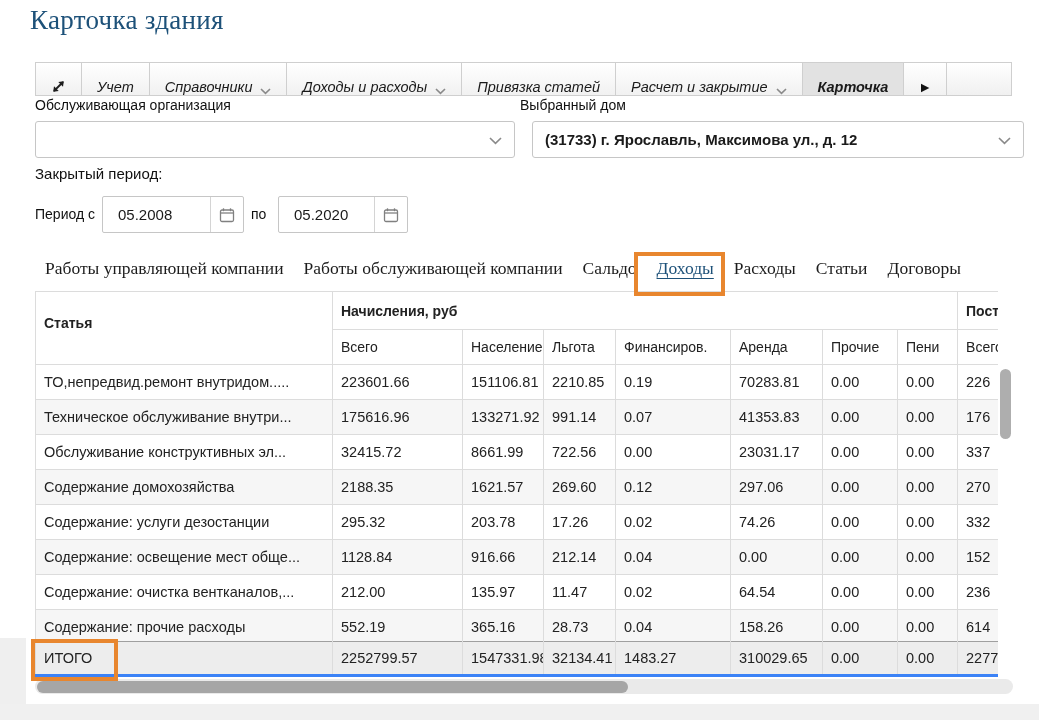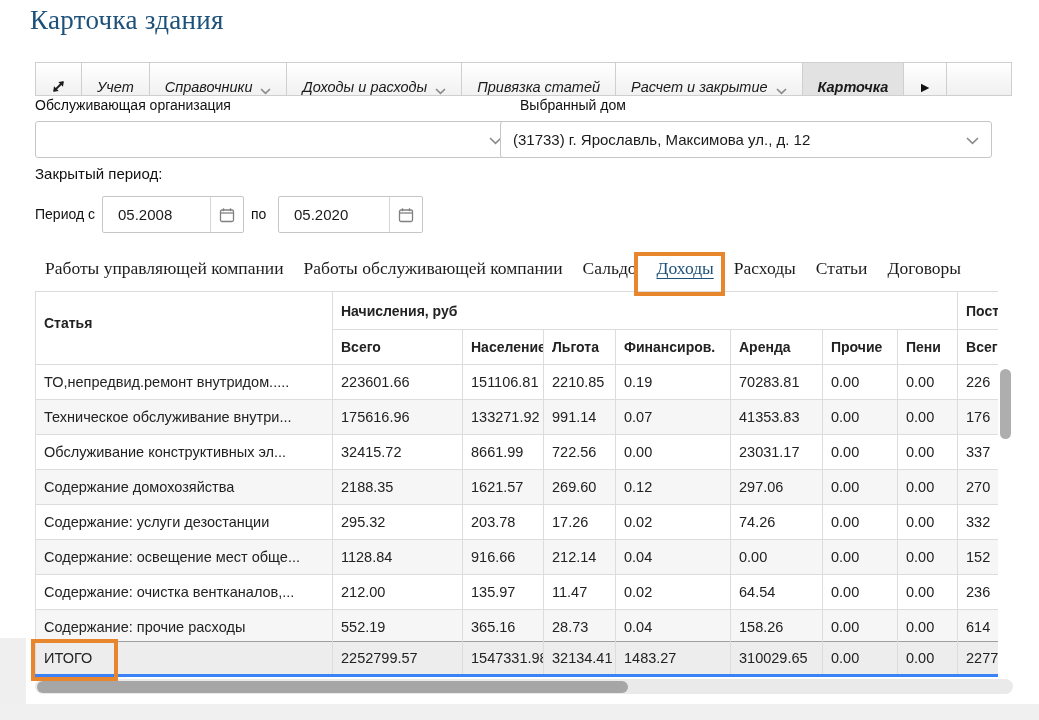--- a/index.html
+++ b/index.html
@@ -32,36 +32,36 @@
   
   .fld-label { position:absolute; top:97px; font-size:14px; color:#101010; }
   .fld-label.org { left:35px; }
   .fld-label.house { left:520px; }
   .combo {
     position:absolute; top:121px; height:37px; background:#fff;
     border:1px solid #c6c6c6; border-radius:3px;
     display:flex; align-items:center; cursor:pointer;
   }
   .combo.org { left:35px; width:480px; }
-  .combo.house { left:500px; width:492px; }
+  .combo.house { left:532px; width:492px;font-weight:bold; }
   .combo-value { flex:1; padding-left:12px; font-size:15px; color:#1a1a1a;
                  white-space:nowrap; overflow:hidden; }
   .combo .combo-chev { position:absolute; right:12px; top:15px; }
   .sec-label { position:absolute; left:35px; top:165px; font-size:15px; color:#101010; }
   
   .p-label { position:absolute; top:206px; font-size:14px; color:#101010; }
   .p-label.from { left:35px; }
   .p-label.to { left:251px; }
   .date-input {
     position:absolute; top:196px; height:37px; background:#fff;
     border:1px solid #c6c6c6; border-radius:2px;
     display:flex; align-items:stretch;
   }
   .date-input.from { left:102px; width:142px; }
-  .date-input.to   { left:278px; width:145px; }
+  .date-input.to   { left:278px; width:130px; }
   .date-value { flex:1; display:flex; align-items:center; padding-left:15px; font-size:15px; }
   .date-sep { width:1px; background:#d4d4d4; }
   .date-btn { width:32px; display:flex; align-items:center; justify-content:center; cursor:pointer; }
   
   .tabs {
     position:absolute; left:35px; top:245px; width:977px; height:46px;
     display:flex; align-items:center; overflow:hidden;
   }
   .tab {
     padding:0 10px; height:100%; display:flex; align-items:center;
@@ -73,21 +73,21 @@
   .viewport {
     position:absolute; left:35px; top:291px; width:963px; height:386px;
     overflow:hidden; background:#fff;
   }
   table.grid { border-collapse:collapse; table-layout:fixed; width:1052px; background:#fff; }
   .grid th, .grid td {
     border:1px solid #dcdcdc; padding:0 8px; text-align:left;
     white-space:nowrap; overflow:hidden; font-size:14.5px; color:#222;
   }
   .grid thead tr.group th { height:38px; font-weight:bold; font-size:14px; vertical-align:middle; }
-  .grid thead tr.cols th  { height:35px; font-weight:bold; font-size:14px; }
+  .grid thead tr.cols th  { height:35px; font-weight:normal; font-size:14px; }
   .grid thead th.c-stat   { vertical-align:bottom; padding-bottom:10px; }
   .grid tbody td { height:35px; }
   .grid tbody tr:nth-child(even) td { background:#f6f6f6; }
   table.total-grid { position:absolute; left:0; top:350px; }
   table.total-grid td {
     background:#ededed !important; border-top:1px solid #9f9f9f;
     border-bottom:6px solid #3b82f6;
   }
   
   .vthumb { position:absolute; left:1000px; top:369px; width:11px; height:70px;

